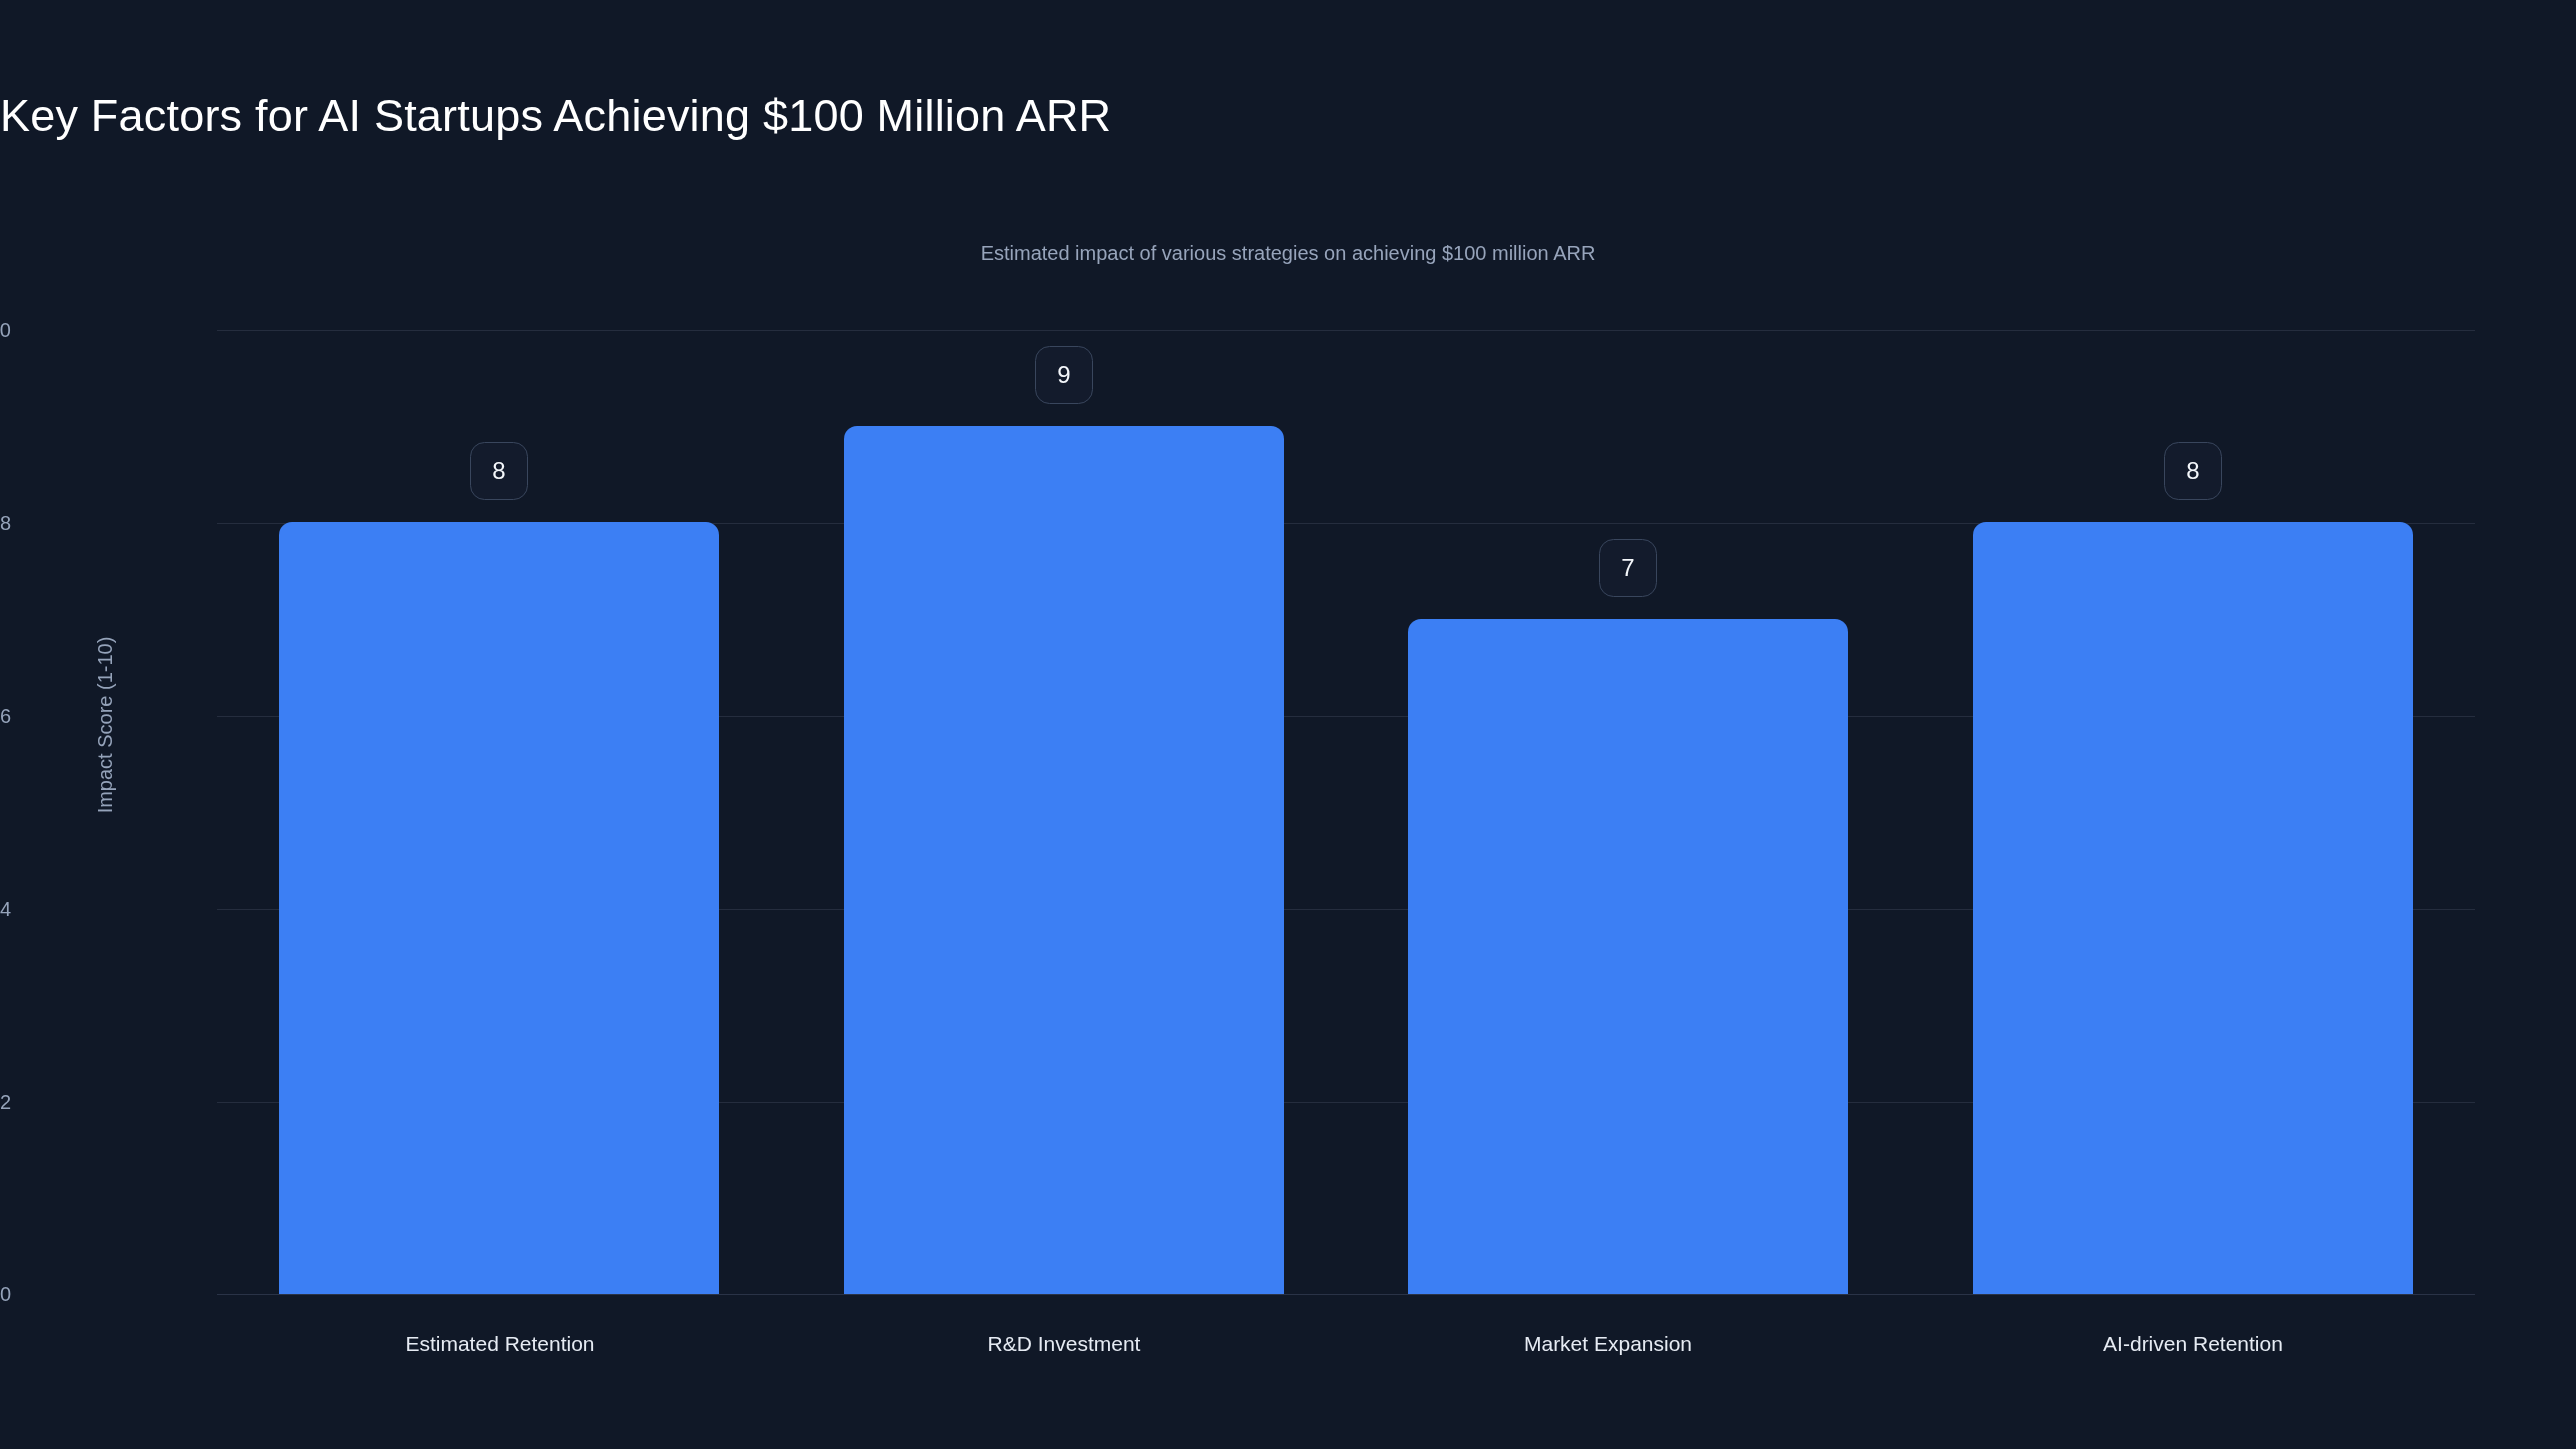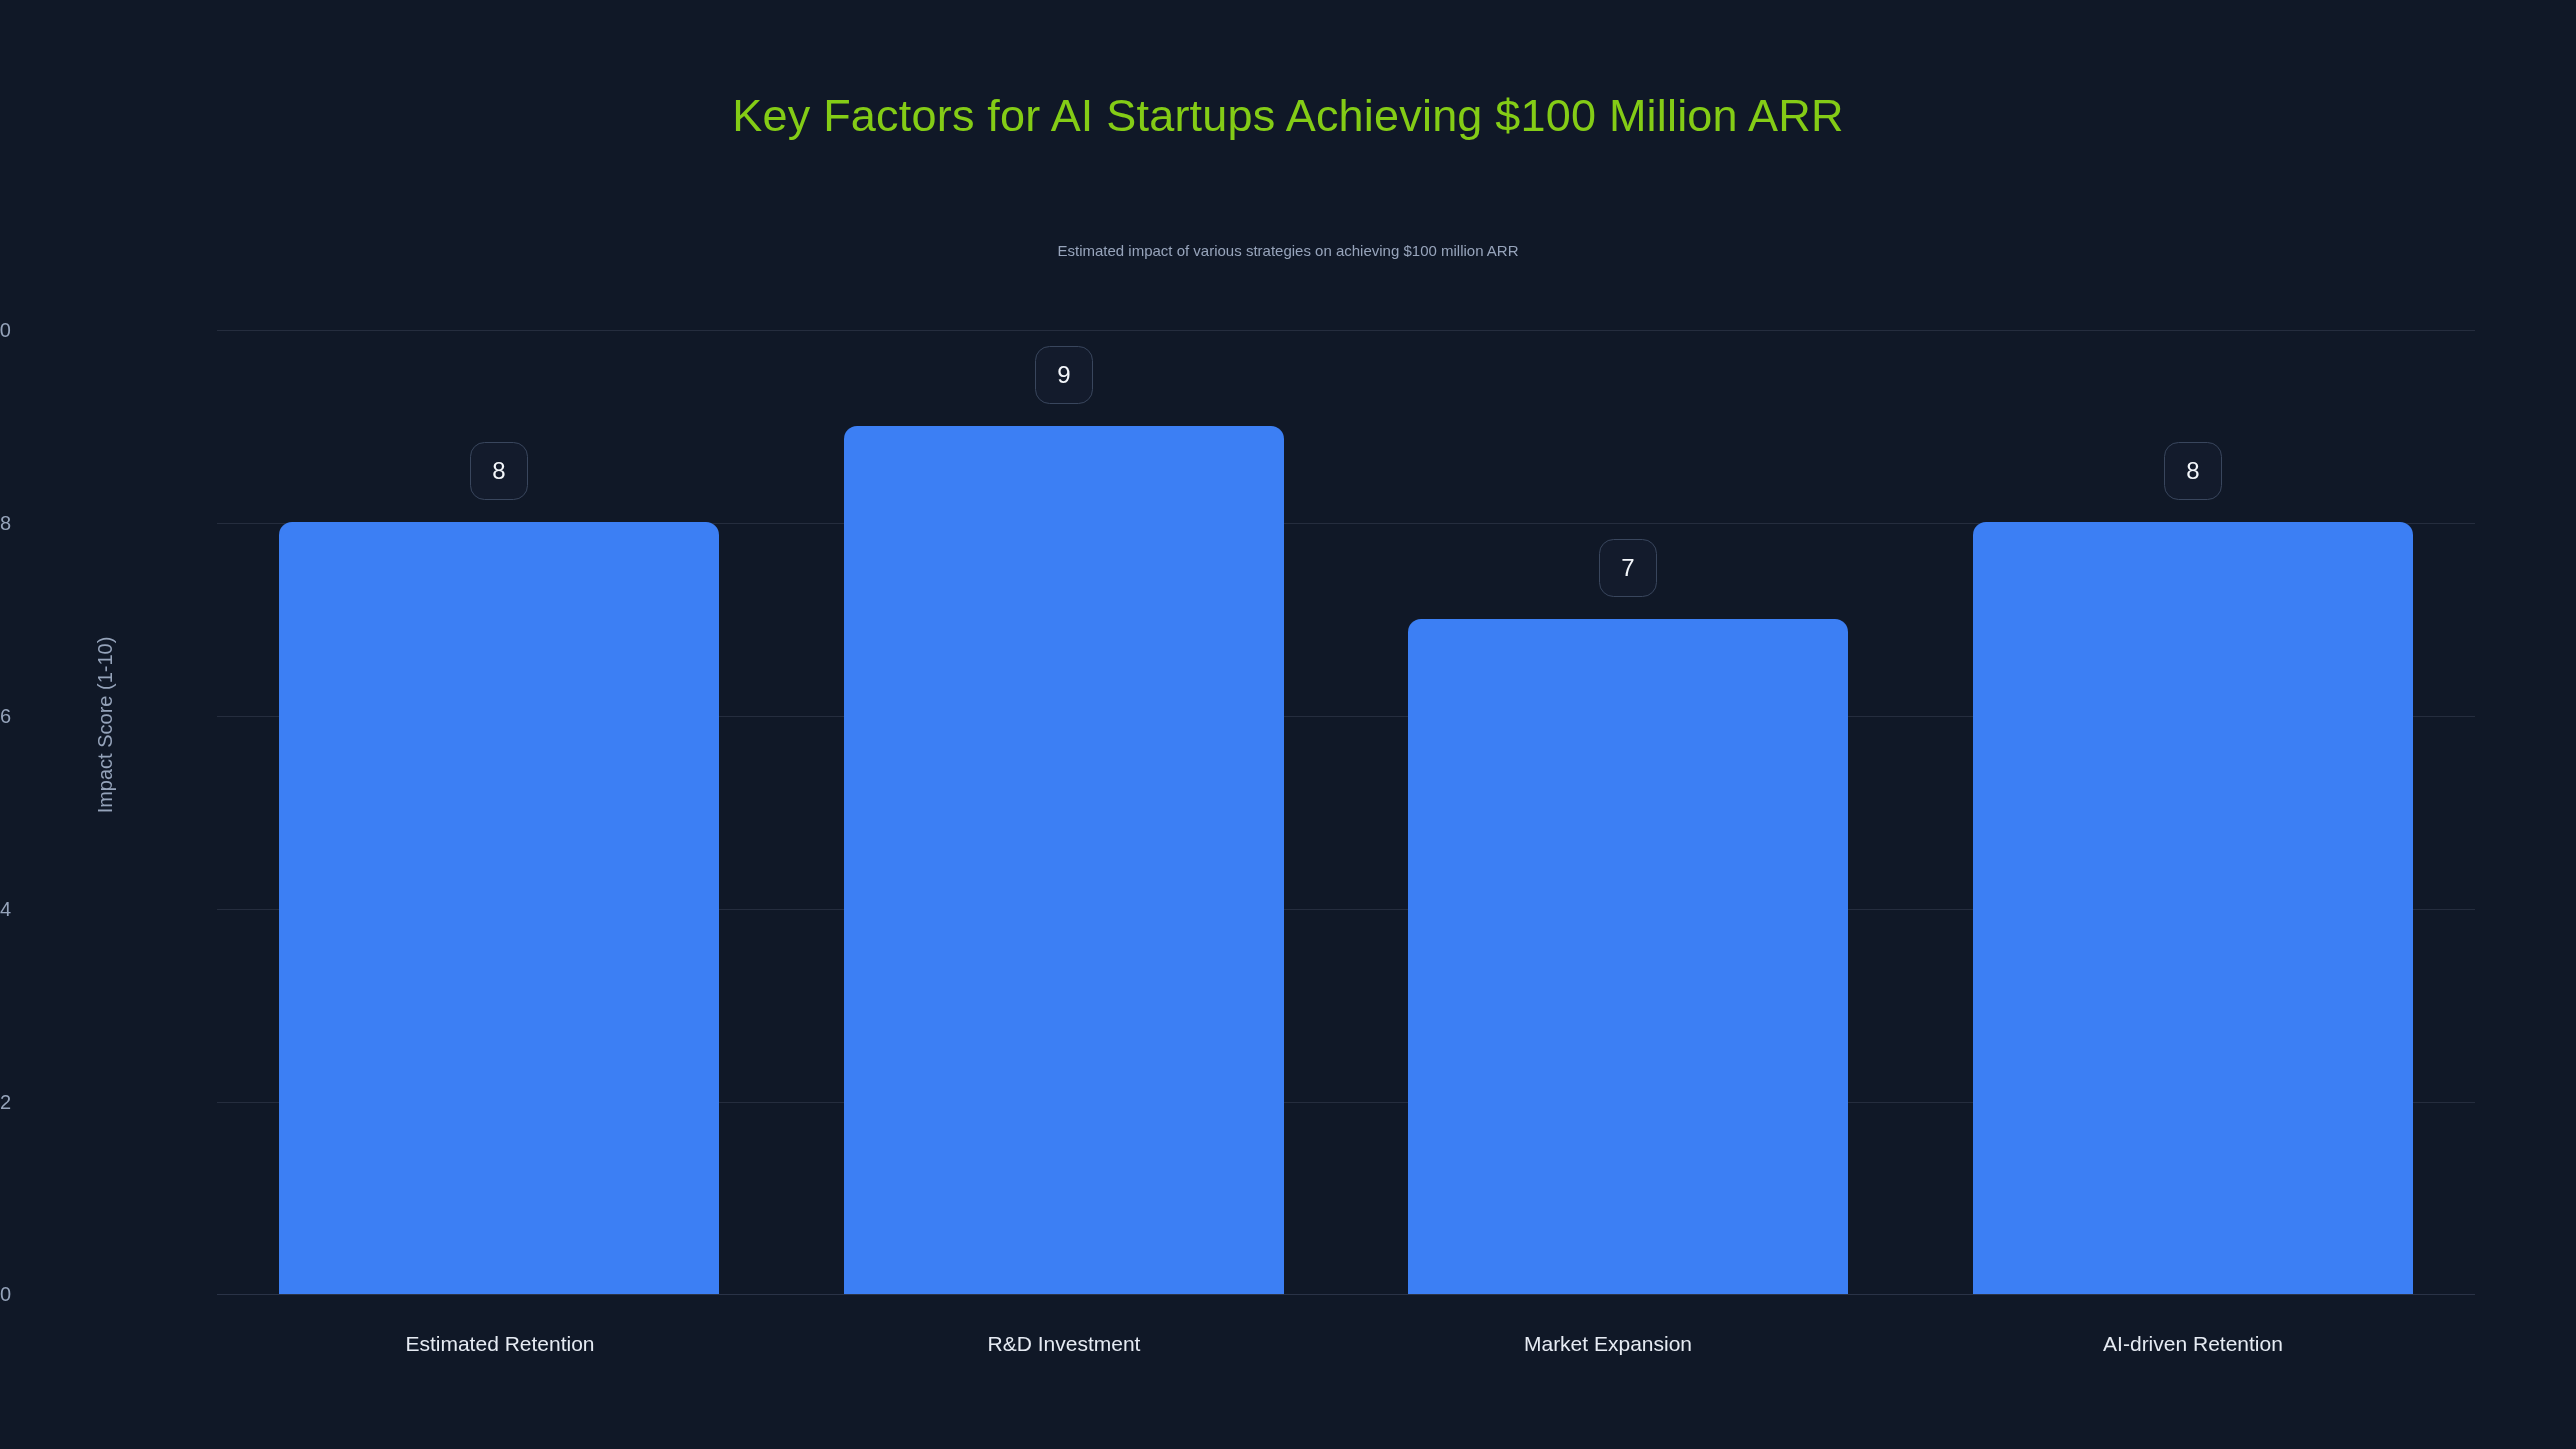--- a/index.html
+++ b/index.html
@@ -12,32 +12,31 @@
   .chart-root {
     position:relative;
     width:2576px; height:1449px;
     background:#101827;
   }
 
   
   .chart-title {
     position:absolute;
     top:90px; left:0; width:2576px;
-    text-align:center;
     font-size:45px;
     font-weight:400;
     letter-spacing:0.2px;
-    color:#84cc16;
+    color:#ffffff;
     white-space:nowrap;
   }
   .chart-subtitle {
     position:absolute;
     top:242px; left:0; width:2576px;
     text-align:center;
-    font-size:15px;
+    font-size:20px;
     font-weight:400;
     color:#97a4bb;
     white-space:nowrap;
   }
 
   
   
   .plot {
     position:absolute;
     left:217px; top:330px;

